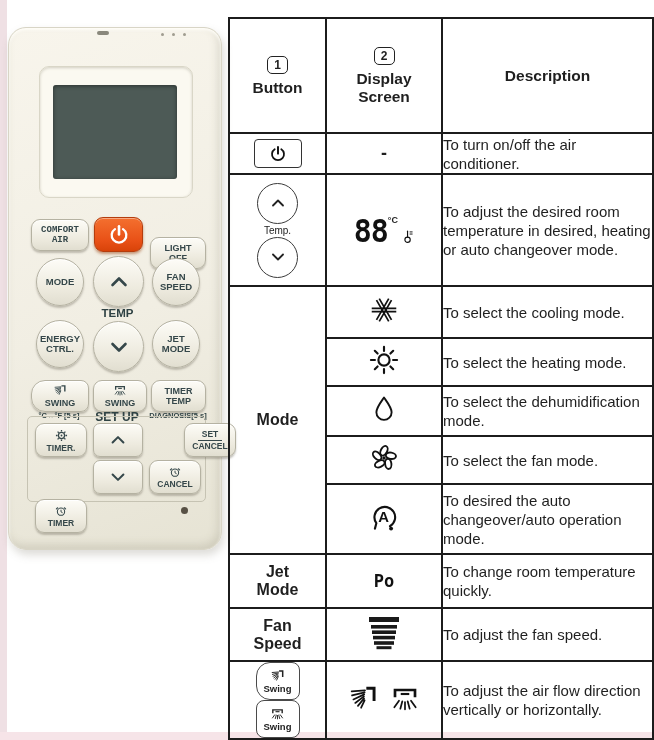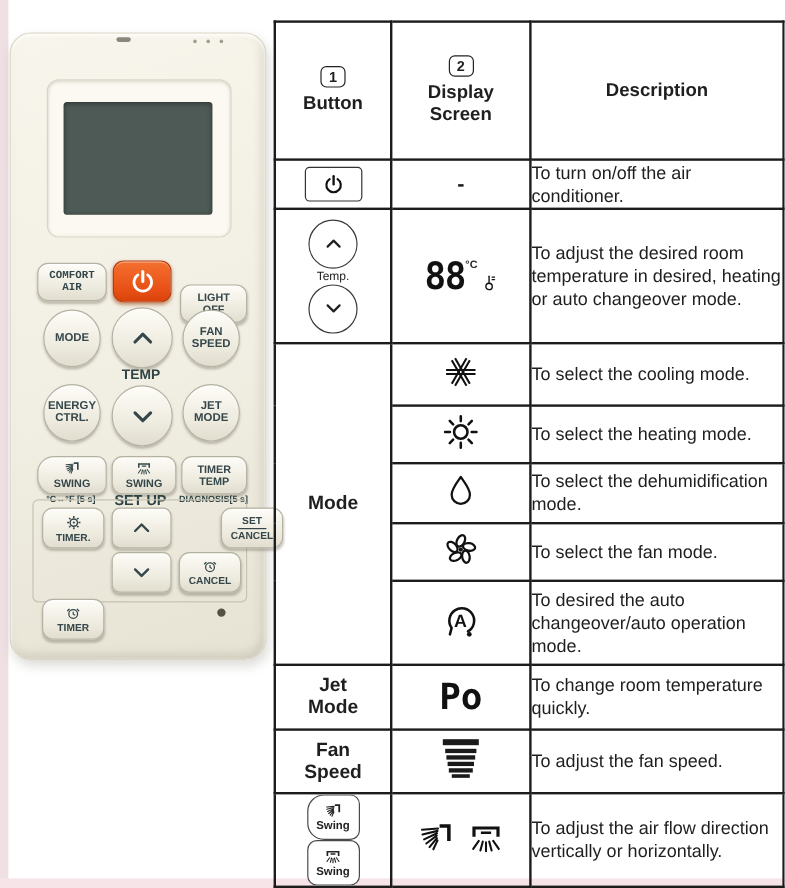--- a/index.html
+++ b/index.html
@@ -43,21 +43,21 @@
   .numbox{display:inline-block;border:1.6px solid #222;border-radius:5px;min-width:13px;padding:0 3px;
           font-size:12px;line-height:16px;font-weight:bold;margin-bottom:5px;}
   .grouplabel{font-size:16px;font-weight:bold;text-align:center;}
   .pwr-box{display:inline-flex;align-items:center;justify-content:center;width:46px;height:27px;
            border:1.6px solid #333;border-radius:4px;background:#fff;}
   .tcirc{display:flex;align-items:center;justify-content:center;width:39px;height:39px;border:1.4px solid #3a3a3a;
          border-radius:50%;background:#fff;margin:0 auto;}
   .temp-mini{font-size:10px;color:#222;margin:1px 0;}
   .seg{font-family:"DejaVu Sans Mono",monospace;font-weight:800;color:#111;}
   .d88{font-size:30px;letter-spacing:-1px;transform:scaleY(1.05);display:inline-block;}
-  .dPo{font-size:30px;display:inline-block;}
+  .dPo{font-size:17px;display:inline-block;}
   .unit{font-size:9px;font-weight:bold;vertical-align:top;position:relative;top:2px;}
   .swbtn{display:inline-flex;flex-direction:column;align-items:center;justify-content:center;width:42px;height:36px;
          border:1.4px solid #4a4a4a;background:#fff;margin:0 2px;}
   .swbtn .t{font-size:9.5px;font-weight:bold;color:#222;line-height:9px;}
   .pill-l{border-radius:14px 8px 8px 14px;}
   .rnd{border-radius:8px;}
   .iconrow{display:flex;align-items:center;justify-content:center;gap:10px;}
 </style>
 </head>
 <body>

